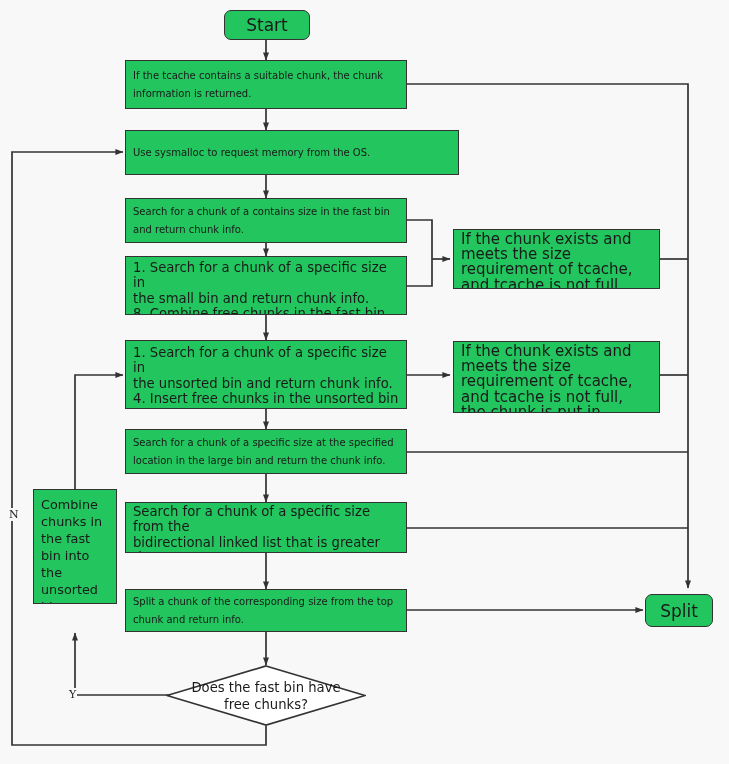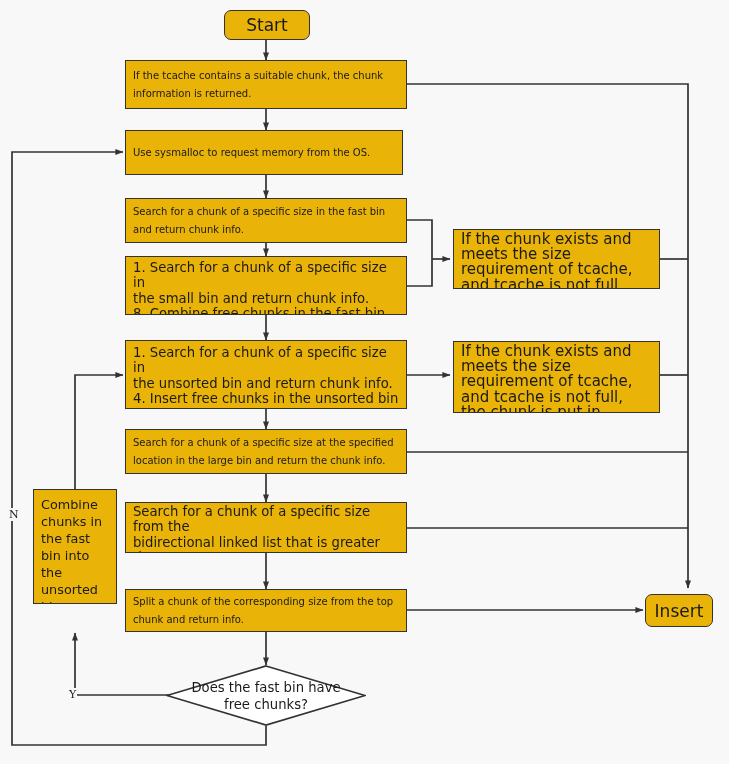--- a/index.html
+++ b/index.html
@@ -17,21 +17,21 @@
   }
   #edges {
     position: absolute;
     left: 0; top: 0;
     width: 729px; height: 764px;
     pointer-events: none;
   }
   .node {
     position: absolute;
     box-sizing: border-box;
-    background: #eab308;
+    background: #22c55e;
     border: 1.6px solid #333333;
     color: #1a1a1a;
     display: flex;
     align-items: center;
     overflow: hidden;
   }
   .node.term {
     border-radius: 7px;
     justify-content: center;
     font-size: 17px;
@@ -142,26 +142,26 @@
   </svg>
 
   <div class="node term" style="left:224px; top:10px; width:86px; height:30px;">
     <span class="txt" style="text-align:center;">Start</span>
   </div>
 
   <div class="node proc" style="left:125px; top:60px; width:282px; height:49px;">
     <span class="txt">If the tcache contains a suitable chunk, the chunk information is returned.</span>
   </div>
 
-  <div class="node proc" style="left:125px; top:130px; width:278px; height:45px;">
+  <div class="node proc" style="left:125px; top:130px; width:334px; height:45px;">
     <span class="txt">Use sysmalloc to request memory from the OS.</span>
   </div>
 
   <div class="node proc" style="left:125px; top:198px; width:282px; height:45px;">
-    <span class="txt">Search for a chunk of a specific size in the fast bin and return chunk info.</span>
+    <span class="txt">Search for a chunk of a contains size in the fast bin and return chunk info.</span>
   </div>
 
   <div class="node proc-tight" style="left:125px; top:256px; width:282px; height:59px; align-items:flex-start;">
     <span class="txt" style="padding-top:3px;">
       <span>1. Search for a chunk of a specific size in</span><br>
       <span>the small bin and return chunk info.</span><br>
       <span>8. Combine free chunks in the fast bin</span><br>
       
     </span>
   </div>
@@ -205,19 +205,19 @@
   </div>
 
   <div class="decision" style="left:166px; top:665px; width:200px; height:61px;">
     <svg width="200" height="61" viewBox="0 0 200 61">
       <polygon points="100,1 199,30.5 100,60 1,30.5" fill="#ffffff" stroke="#333333" stroke-width="1.7"></polygon>
     </svg>
     <span class="dtxt">Does the fast bin have free chunks?</span>
   </div>
 
   <div class="node term" style="left:645px; top:594px; width:68px; height:33px;">
-    <span class="txt" style="text-align:center;">Insert</span>
+    <span class="txt" style="text-align:center;">Split</span>
   </div>
 
   <span class="edge-label" style="left:8px; top:508px;">N</span>
   <span class="edge-label" style="left:68px; top:688px;">Y</span>
 
 </div>
 
 </body></html>

